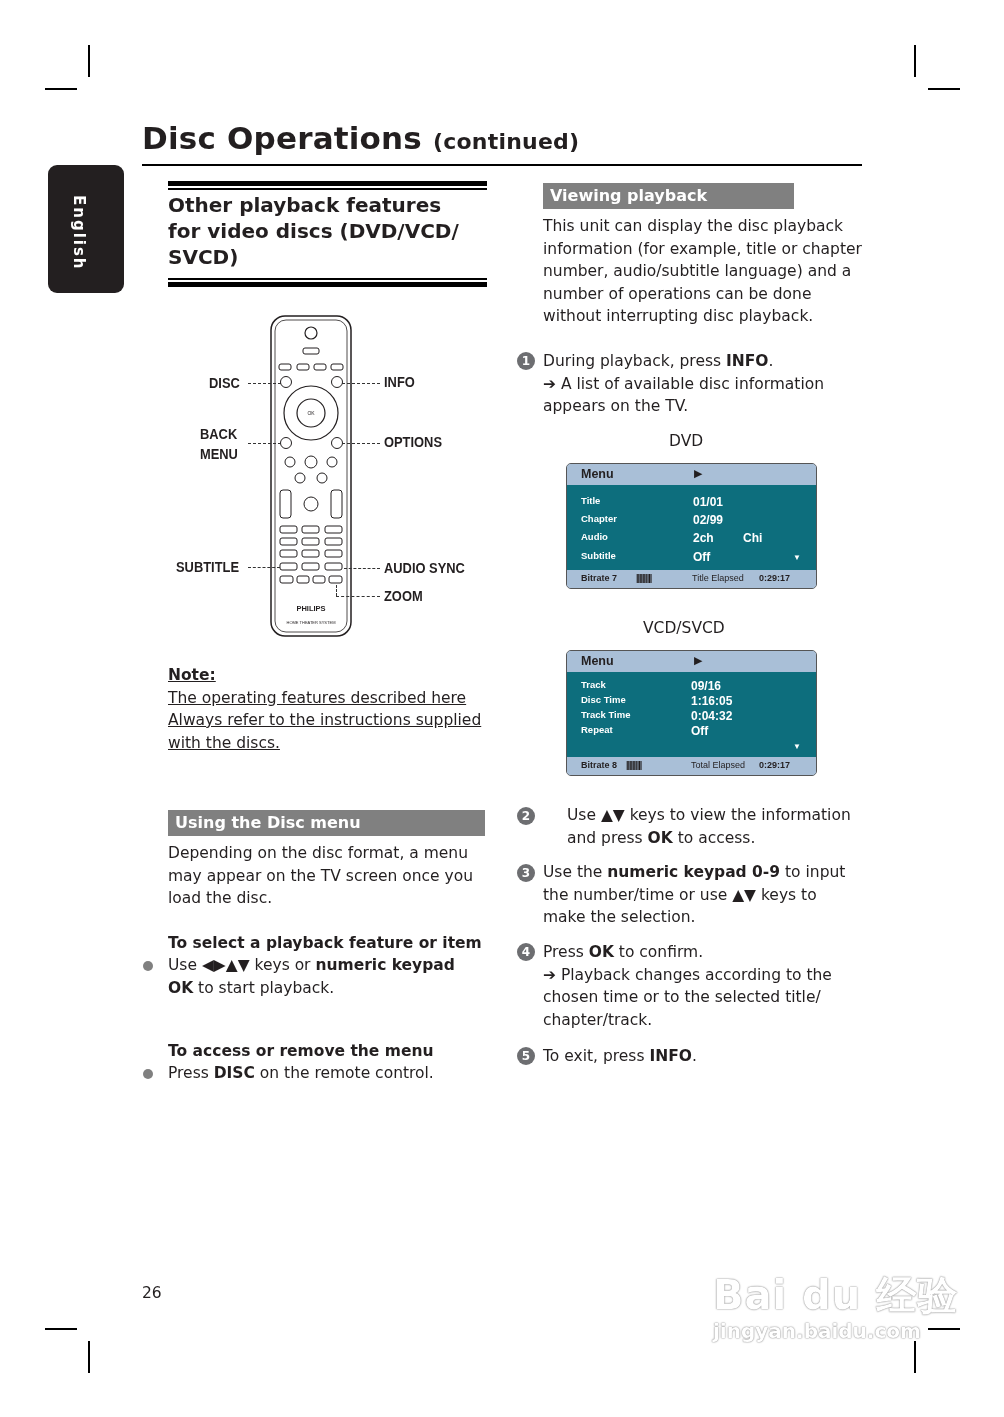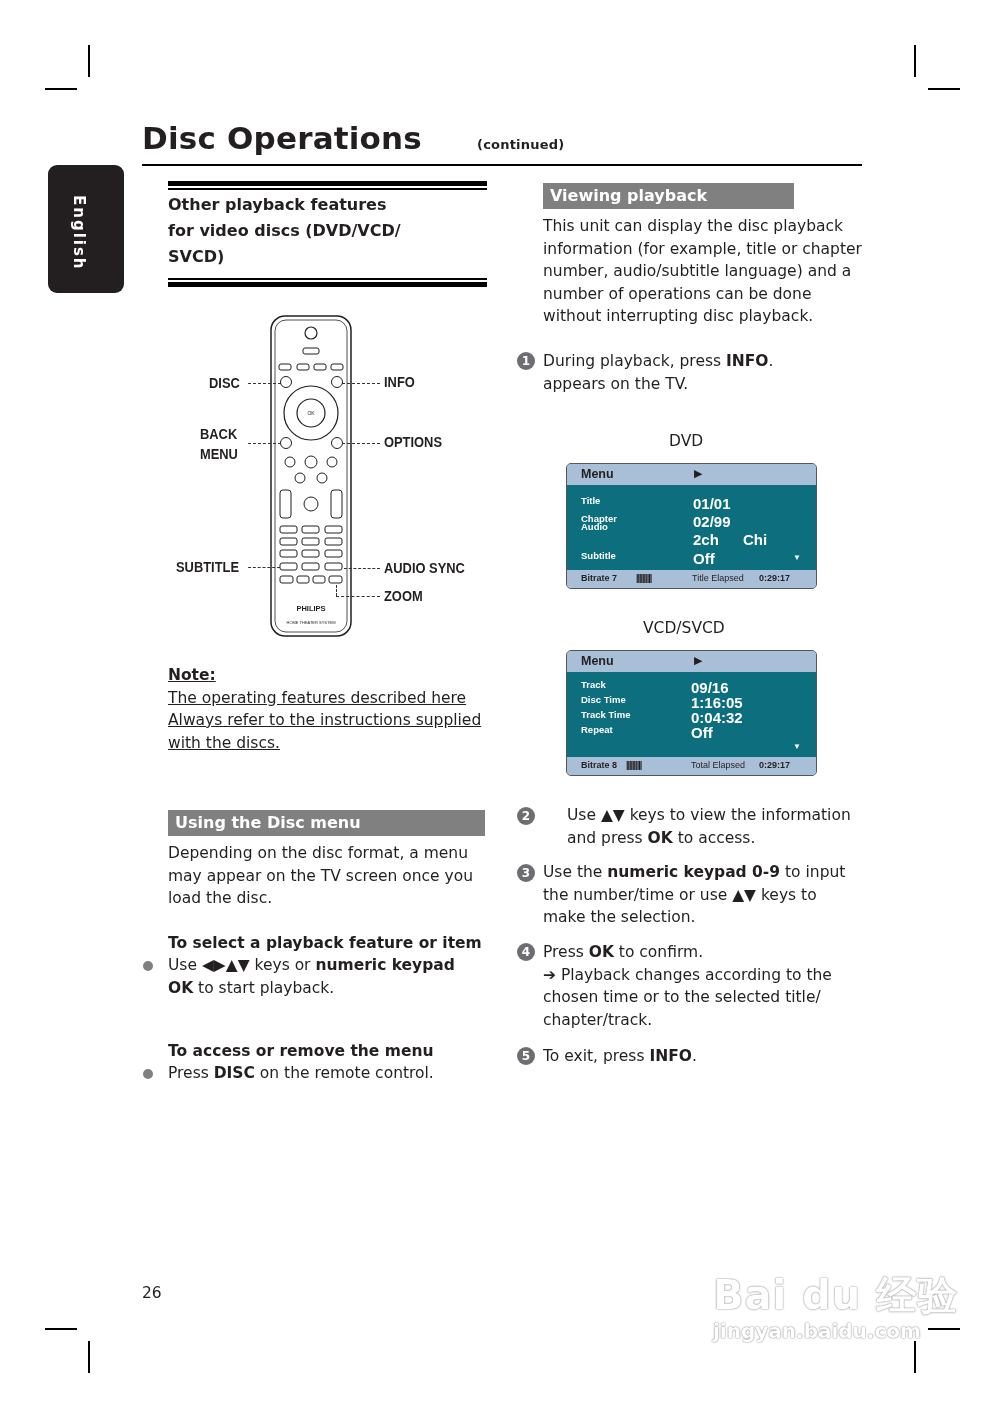--- a/index.html
+++ b/index.html
@@ -1,44 +1,44 @@
 <!DOCTYPE html>
 <html><head>
 <meta charset="utf-8">
 <style>
   html, body { margin: 0; padding: 0; background: #ffffff; }
   body { width: 1004px; height: 1417px; position: relative; overflow: hidden;
          font-family: "DejaVu Sans", sans-serif; color: #231f20; }
   .abs { position: absolute; }
   .crop { position: absolute; background: #000; }
   .page-title { left: 142px; top: 120px; font-size: 31px; font-weight: bold; letter-spacing: 0.2px; white-space: nowrap; }
-  .page-title .cont { font-size: 13px; font-weight: bold; margin-left: 44px; }
+  .page-title .cont { font-size: 22px; font-weight: bold; }
   .title-rule { left: 142px; top: 164px; width: 720px; height: 2px; background: #000; }
   .lang-tab { left: 48px; top: 165px; width: 76px; height: 128px; background: #231f20; border-radius: 9px; }
   .lang-tab span { position: absolute; left: 22px; top: 30px; color: #fff; font-weight: bold; font-size: 15px;
                    writing-mode: vertical-rl; letter-spacing: 2px; }
   .dbl-rule { left: 168px; width: 319px; }
   .dbl-rule .thick { height: 5px; background: #000; }
   .dbl-rule .thin { height: 2px; background: #000; margin-top: 2px; }
-  .sec-title { left: 168px; top: 192px; font-size: 16px; font-weight: bold; line-height: 26px; width: 320px; }
+  .sec-title { left: 168px; top: 192px; font-size: 20px; font-weight: bold; line-height: 26px; width: 320px; }
   .body-text { font-size: 15.5px; line-height: 22.5px; color: #231f20; }
   .bar-head { background: #808080; color: #fff; font-weight: bold; font-size: 16px; height: 26px; line-height: 26px; padding-left: 7px; box-sizing: border-box; }
   .callout { font-family: "Liberation Sans", sans-serif; font-weight: bold; font-size: 14px; color: #231f20; white-space: nowrap; transform: scaleX(0.92); transform-origin: left; }
   .dash { position: absolute; border-top: 1.5px dashed #333; height: 0; }
   .dashv { position: absolute; border-left: 1.5px dashed #333; width: 0; }
   .bullet-dot { position: absolute; width: 10px; height: 10px; border-radius: 50%; background: #808080; }
   .step-num { position: absolute; width: 18px; height: 18px; border-radius: 50%; background: #6d6e71; color: #fff;
               font-size: 12px; font-weight: bold; text-align: center; line-height: 18px; }
   .osd { position: absolute; left: 566px; width: 249px; border: 1.5px solid #555; border-radius: 5px; overflow: hidden; background: #a9bfd7; font-family: "Liberation Sans", sans-serif; }
   .osd .osd-head { height: 21px; background: #a9bfd7; position: relative; }
   .osd .osd-head .m { position: absolute; left: 14px; top: 3px; font-weight: bold; font-size: 12.5px; color: #231f20; }
   .osd .osd-head .arr { position: absolute; left: 127px; top: 3px; font-size: 11px; color: #231f20; }
   .osd .osd-body { background: #0d6e7d; position: relative; }
   .osd .row { position: absolute; left: 14px; font-size: 9.5px; font-weight: bold; color: #fff; white-space: nowrap; }
-  .osd .val { position: absolute; font-size: 15px; font-weight: bold; color: #fff; }
+  .osd .val { position: absolute; font-size: 12px; font-weight: bold; color: #fff; }
   .osd .osd-foot { height: 18px; background: #a9bfd7; position: relative; font-size: 9px; color: #231f20; }
   .osd .osd-foot span { position: absolute; top: 3px; white-space: nowrap; }
   .remote { position: absolute; left: 270px; top: 315px; width: 82px; height: 322px; }
   .wm { position: absolute; left: 713px; top: 1268px; color: #fff; font-family: "DejaVu Sans", sans-serif; font-weight: bold;
         text-shadow: 0 0 2px #9a9a9a, 0 0 1px #777; }
 </style>
 </head>
 <body>
 
 <div class="crop" style="left:88px;top:45px;width:1.5px;height:32px;"></div>
@@ -172,36 +172,37 @@
   <div>This unit can display the disc playback</div>
   <div>information (for example, title or chapter</div>
   <div>number, audio/subtitle language) and a</div>
   <div>number of operations can be done</div>
   <div>without interrupting disc playback.</div>
 </div>
 
 <div class="step-num" style="left:517px;top:352px;">1</div>
 <div class="abs body-text" style="left:543px;top:350px;width:330px;">
   <div><span>During playback, press </span><b>INFO</b><span>.</span></div>
+  <div><span>➔</span><span> A list of available disc information</span></div>
   <div>appears on the TV.</div>
 </div>
 
 <div class="abs body-text" style="left:669px;top:430px;">DVD</div>
 
 <div class="osd" style="top:463px;">
   <div class="osd-head">
     <span class="m">Menu</span>
     <span class="arr">▶</span>
   </div>
   <div class="osd-body" style="height:85px;">
     <span class="row" style="top:10px;">Title</span>
     <span class="val" style="left:126px;top:10px;">01/01</span>
     <span class="row" style="top:28px;">Chapter</span>
     <span class="val" style="left:126px;top:28px;">02/99</span>
-    <span class="row" style="top:36px;">Audio</span>
+    <span class="row" style="top:46px;">Audio</span>
     <span class="val" style="left:126px;top:46px;">2ch</span>
     <span class="val" style="left:176px;top:46px;">Chi</span>
     <span class="row" style="top:65px;">Subtitle</span>
     <span class="val" style="left:126px;top:65px;">Off</span>
     <span class="val" style="left:226px;top:68px;font-size:8px;">▼</span>
   </div>
   <div class="osd-foot">
     <span style="left:14px;font-weight:bold;">Bitrate 7</span>
     <span style="left:69px;font-weight:bold;letter-spacing:-1px;">||||||||||</span>
     <span style="left:125px;">Title Elapsed</span>

